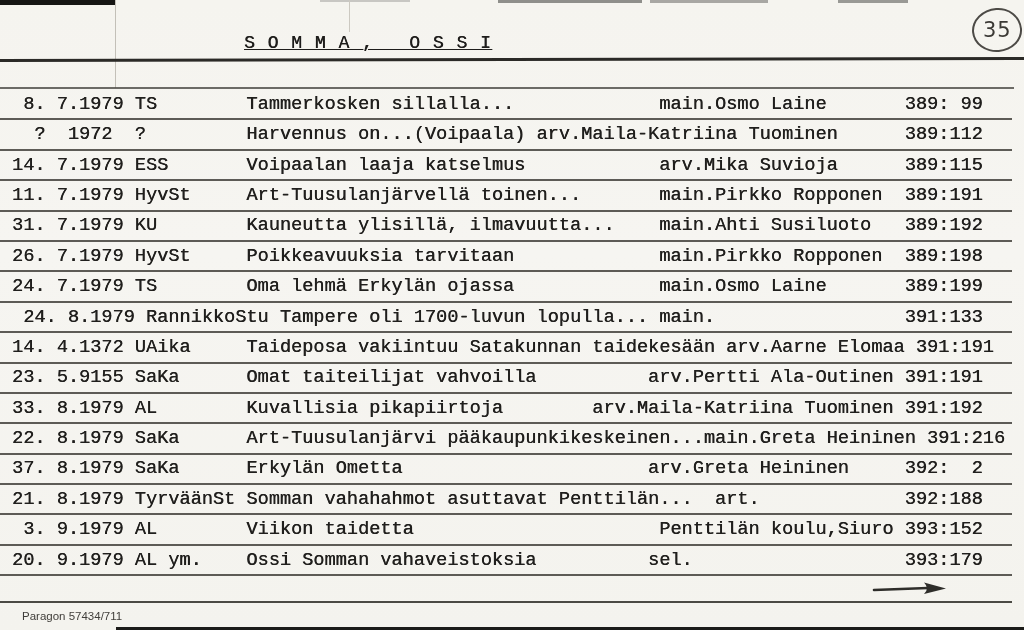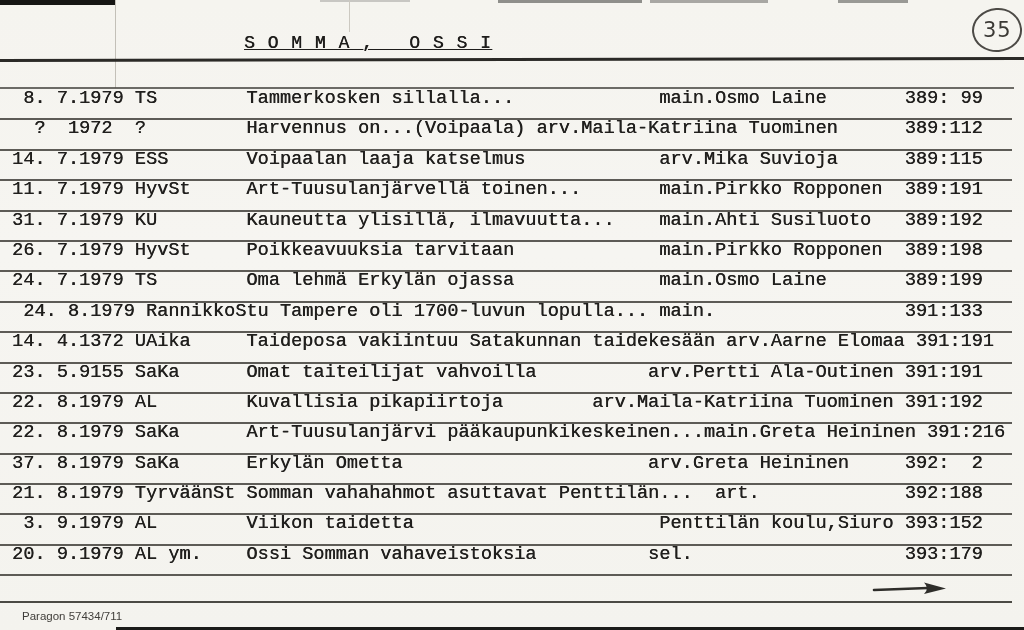--- a/index.html
+++ b/index.html
@@ -39,21 +39,21 @@
     transform:rotate(5deg);letter-spacing:1px;
   }
   .rule-thick{position:absolute;left:0;top:58px;width:1024px;height:3px;background:#2b2a27;transform:rotate(-0.12deg);}
   .rule-thin{position:absolute;left:0;top:87px;width:1014px;height:2px;background:#4a4843;opacity:.8;}
 
   
   .entries{position:absolute;left:0;top:90px;width:1012px;}
   .row{
     box-sizing:border-box;height:30.4px;width:1012px;
     border-bottom:2px solid rgba(50,48,42,.78);
-    display:flex;align-items:flex-start;
+    display:flex;align-items:flex-end;
   }
   .row .line{
     white-space:pre;font-size:18.6px;line-height:1;margin:0 0 4px 12px;
     color:#201f1d;text-shadow:.35px 0 0 currentColor;
   }
   .arrow-row{height:25px;border-bottom:2px solid rgba(45,43,38,.85);position:relative;}
   .arrow-row svg{position:absolute;left:872px;top:4px;}
 
   
   .footer{
@@ -107,21 +107,21 @@
     <div class="row">
         <span class="line"> 24. 8.1979 RannikkoStu Tampere oli 1700-luvun lopulla... main.                 391:133</span>
       </div>
     <div class="row">
         <span class="line">14. 4.1372 UAika     Taideposa vakiintuu Satakunnan taidekesään arv.Aarne Elomaa 391:191</span>
       </div>
     <div class="row">
         <span class="line">23. 5.9155 SaKa      Omat taiteilijat vahvoilla          arv.Pertti Ala-Outinen 391:191</span>
       </div>
     <div class="row">
-        <span class="line">22. 8.1979 AL        Kuvallisia pikapiirtoja        arv.Maila-Katriina Tuominen 391:192</span>
+        <span class="line">33. 8.1979 AL        Kuvallisia pikapiirtoja        arv.Maila-Katriina Tuominen 391:192</span>
       </div>
     <div class="row">
         <span class="line">22. 8.1979 SaKa      Art-Tuusulanjärvi pääkaupunkikeskeinen...main.Greta Heininen 391:216</span>
       </div>
     <div class="row">
         <span class="line">37. 8.1979 SaKa      Erkylän Ometta                      arv.Greta Heininen     392:  2</span>
       </div>
     <div class="row">
         <span class="line">21. 8.1979 TyrväänSt Somman vahahahmot asuttavat Penttilän...  art.             392:188</span>
       </div>

